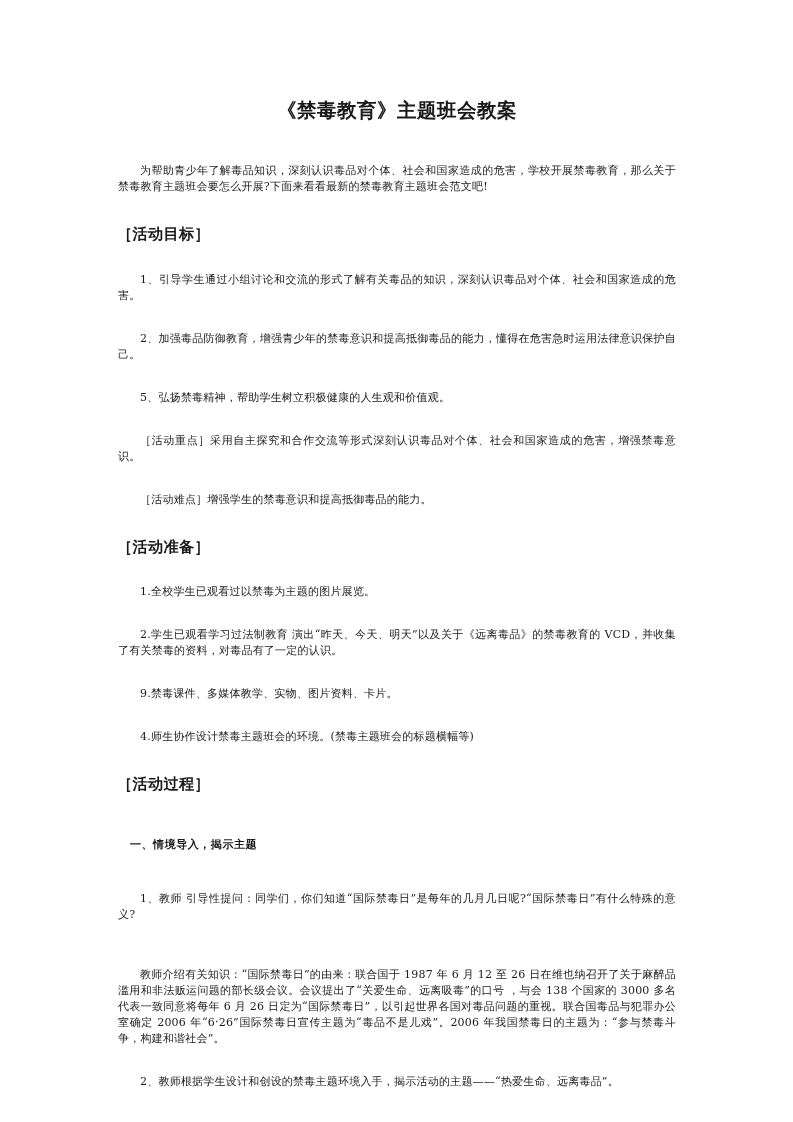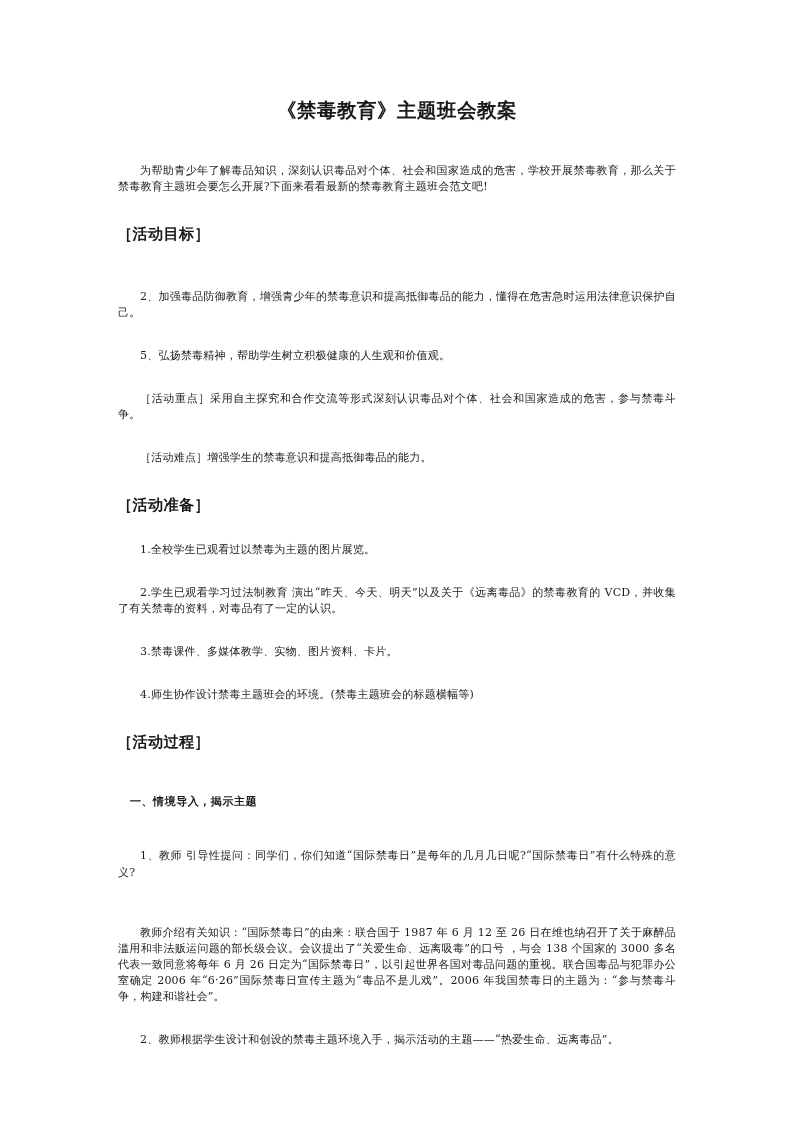--- a/index.html
+++ b/index.html
@@ -81,52 +81,53 @@
     <div class="gap-intro"></div>
 
     <p class="para">为帮助青少年了解毒品知识，深刻认识毒品对个体、社会和国家造成的危害，学校开展禁毒教育，那么关于禁毒教育主题班会要怎么开展?下面来看看最新的禁毒教育主题班会范文吧!</p>
 
     <div class="gap-head"></div>
 
     <p class="sec-head">［活动目标］</p>
 
     <div class="gap"></div>
 
+    <p class="para">1、引导学生通过小组讨论和交流的形式了解有关毒品的知识，深刻认识毒品对个体、社会和国家造成的危害。</p>
 
     <div class="gap"></div>
 
     <p class="para">2、加强毒品防御教育，增强青少年的禁毒意识和提高抵御毒品的能力，懂得在危害急时运用法律意识保护自己。</p>
 
     <div class="gap"></div>
 
     <p class="para">5、弘扬禁毒精神，帮助学生树立积极健康的人生观和价值观。</p>
 
     <div class="gap"></div>
 
-    <p class="para">［活动重点］采用自主探究和合作交流等形式深刻认识毒品对个体、社会和国家造成的危害，参与禁毒斗争。</p>
+    <p class="para">［活动重点］采用自主探究和合作交流等形式深刻认识毒品对个体、社会和国家造成的危害，增强禁毒意识。</p>
 
     <div class="gap"></div>
 
     <p class="para">［活动难点］增强学生的禁毒意识和提高抵御毒品的能力。</p>
 
     <div class="gap-head"></div>
 
     <p class="sec-head">［活动准备］</p>
 
     <div class="gap"></div>
 
     <p class="para">1.全校学生已观看过以禁毒为主题的图片展览。</p>
 
     <div class="gap"></div>
 
     <p class="para">2.学生已观看学习过法制教育 演出“昨天、今天、明天”以及关于《远离毒品》的禁毒教育的 VCD，并收集了有关禁毒的资料，对毒品有了一定的认识。</p>
 
     <div class="gap"></div>
 
-    <p class="para">3.禁毒课件、多媒体教学、实物、图片资料、卡片。</p>
+    <p class="para">9.禁毒课件、多媒体教学、实物、图片资料、卡片。</p>
 
     <div class="gap"></div>
 
     <p class="para">4.师生协作设计禁毒主题班会的环境。(禁毒主题班会的标题横幅等)</p>
 
     <div class="gap-head"></div>
 
     <p class="sec-head">［活动过程］</p>
 
     <div class="gap-head"></div>

